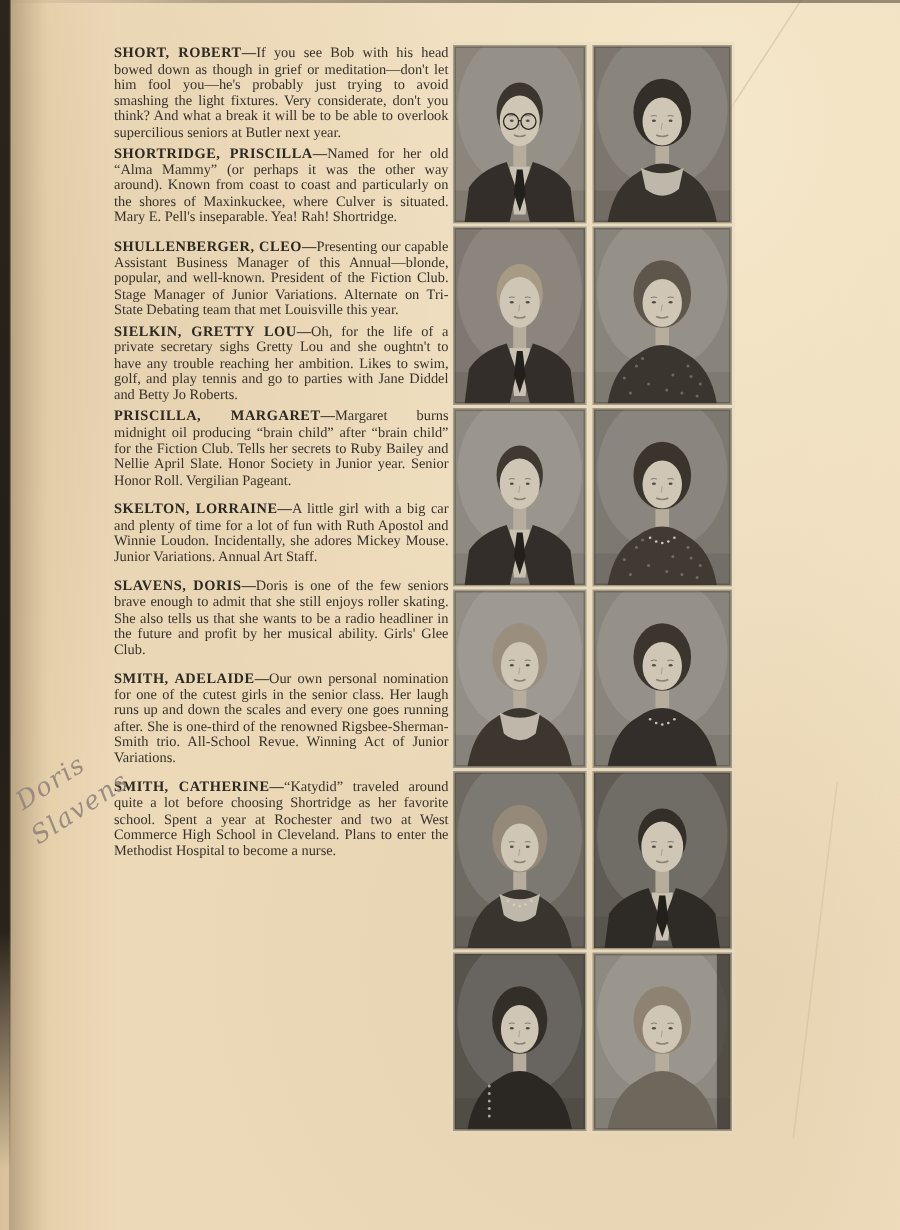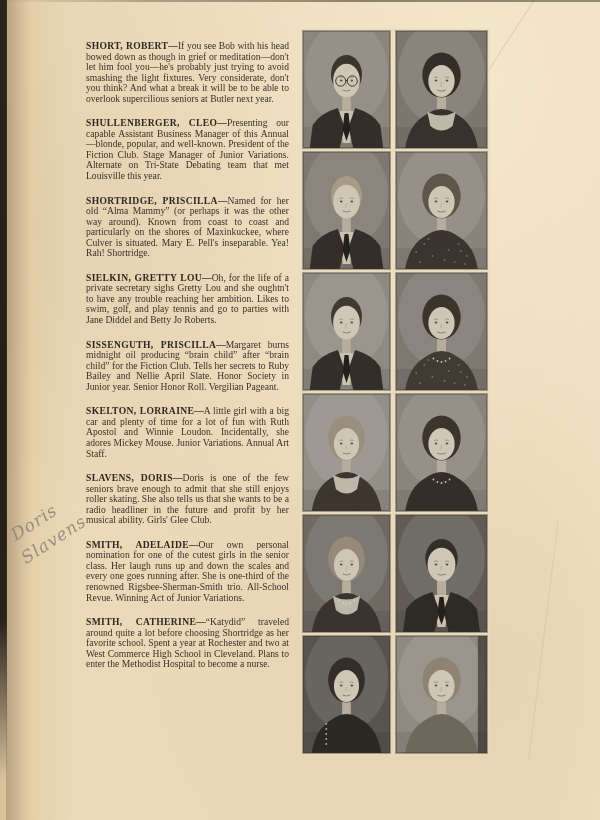--- a/index.html
+++ b/index.html
@@ -23,21 +23,21 @@
       background:linear-gradient(90deg,rgba(60,50,40,0) 0%,rgba(60,50,40,.35) 25%,rgba(60,50,40,.55) 60%,rgba(60,50,40,.5) 100%);}
   .crease-1{position:absolute;left:494px;top:-14px;width:1px;height:150px;
       background:rgba(130,108,80,.20);transform:rotate(33deg);}
   .crease-2{position:absolute;left:543px;top:520px;width:1px;height:240px;
       background:rgba(130,108,80,.12);transform:rotate(7deg);}
 
   .text-col{
     position:absolute;left:72px;top:27px;width:231px;
     color:#38312a;font-size:9.6px;line-height:10.55px;text-align:justify;
   }
-  .entry{margin:14px;}
+  .entry{margin:4px;}
   .entry.gap{margin-top:9px;}
   .ename{font-weight:bold;letter-spacing:.35px;color:#2e2822;}
   .dash{font-weight:bold;}
 
   .photos{
     position:absolute;left:303px;top:31px;
     display:grid;grid-template-columns:87px 91px;grid-auto-rows:117px;
     column-gap:6px;row-gap:4px;
   }
   .photo{position:relative;overflow:hidden;background:#7d7870;
@@ -59,24 +59,24 @@
 <div class="page">
   <div class="mottle"></div>
   <div class="gutter-dark"></div>
   <div class="gutter-soft"></div>
   <div class="top-edge"></div>
   <div class="crease-1"></div>
   <div class="crease-2"></div>
 
   <div class="text-col">
       <p class="entry"><b class="ename">SHORT, ROBERT</b><span class="dash">—</span><span>If you see Bob with his head bowed down as though in grief or meditation—don't let him fool you—he's probably just trying to avoid smashing the light fixtures. Very considerate, don't you think? And what a break it will be to be able to overlook supercilious seniors at Butler next year.</span></p>
+      <p class="entry"><b class="ename">SHORTRIDGE, PRISCILLA</b><span class="dash">—</span><span>Named for her old “Alma Mammy” (or perhaps it was the other way around). Known from coast to coast and particularly on the shores of Maxinkuckee, where Culver is situated. Mary E. Pell's inseparable. Yea! Rah! Shortridge.</span></p>
       <p class="entry gap"><b class="ename">SHULLENBERGER, CLEO</b><span class="dash">—</span><span>Presenting our capable Assistant Business Manager of this Annual—blonde, popular, and well-known. President of the Fiction Club. Stage Manager of Junior Variations. Alternate on Tri-State Debating team that met Louisville this year.</span></p>
-      <p class="entry"><b class="ename">SHORTRIDGE, PRISCILLA</b><span class="dash">—</span><span>Named for her old “Alma Mammy” (or perhaps it was the other way around). Known from coast to coast and particularly on the shores of Maxinkuckee, where Culver is situated. Mary E. Pell's inseparable. Yea! Rah! Shortridge.</span></p>
       <p class="entry"><b class="ename">SIELKIN, GRETTY LOU</b><span class="dash">—</span><span>Oh, for the life of a private secretary sighs Gretty Lou and she oughtn't to have any trouble reaching her ambition. Likes to swim, golf, and play tennis and go to parties with Jane Diddel and Betty Jo Roberts.</span></p>
-      <p class="entry"><b class="ename">SISSENGUTH, PRISCILLA</b><span class="dash">—</span><span>Margaret burns midnight oil producing “brain child” after “brain child” for the Fiction Club. Tells her secrets to Ruby Bailey and Nellie April Slate. Honor Society in Junior year. Senior Honor Roll. Vergilian Pageant.</span></p>
+      <p class="entry"><b class="ename">PRISCILLA, MARGARET</b><span class="dash">—</span><span>Margaret burns midnight oil producing “brain child” after “brain child” for the Fiction Club. Tells her secrets to Ruby Bailey and Nellie April Slate. Honor Society in Junior year. Senior Honor Roll. Vergilian Pageant.</span></p>
       <p class="entry gap"><b class="ename">SKELTON, LORRAINE</b><span class="dash">—</span><span>A little girl with a big car and plenty of time for a lot of fun with Ruth Apostol and Winnie Loudon. Incidentally, she adores Mickey Mouse. Junior Variations. Annual Art Staff.</span></p>
       <p class="entry gap"><b class="ename">SLAVENS, DORIS</b><span class="dash">—</span><span>Doris is one of the few seniors brave enough to admit that she still enjoys roller skating. She also tells us that she wants to be a radio headliner in the future and profit by her musical ability. Girls' Glee Club.</span></p>
       <p class="entry gap"><b class="ename">SMITH, ADELAIDE</b><span class="dash">—</span><span>Our own personal nomination for one of the cutest girls in the senior class. Her laugh runs up and down the scales and every one goes running after. She is one-third of the renowned Rigsbee-Sherman-Smith trio. All-School Revue. Winning Act of Junior Variations.</span></p>
       <p class="entry gap"><b class="ename">SMITH, CATHERINE</b><span class="dash">—</span><span>“Katydid” traveled around quite a lot before choosing Shortridge as her favorite school. Spent a year at Rochester and two at West Commerce High School in Cleveland. Plans to enter the Methodist Hospital to become a nurse.</span></p>
     </div>
 
   <div class="photos">
       <div class="photo" title="young man with round glasses, slicked dark hair, suit and tie">
         <svg viewBox="0 0 90 117" preserveAspectRatio="none" xmlns="http://www.w3.org/2000/svg">
           <rect width="90" height="117" fill="#8b857b"></rect>

